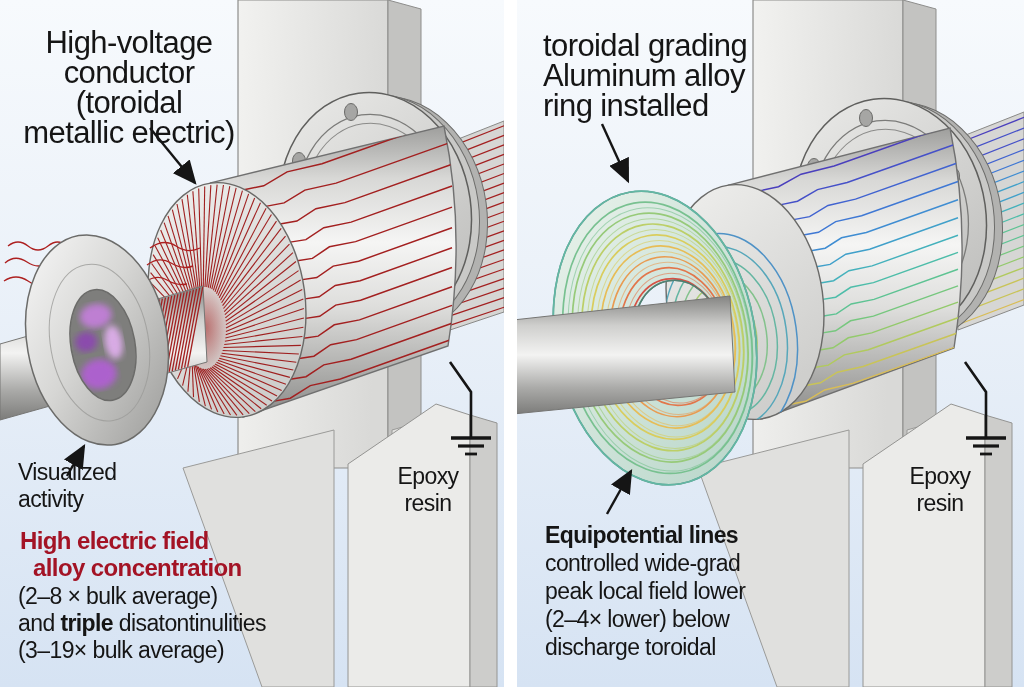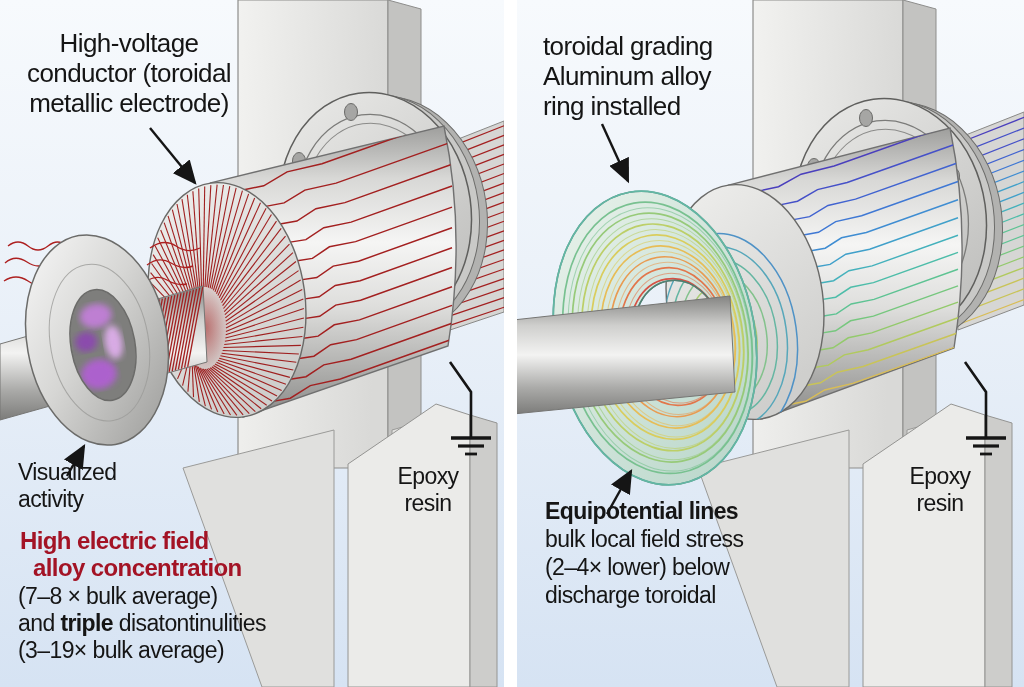--- a/index.html
+++ b/index.html
@@ -5,21 +5,21 @@
   html,body{margin:0;padding:0;}
   body{
     width:1024px;height:687px;position:relative;overflow:hidden;
     background:linear-gradient(180deg,#f7fafd 0%,#ecf2f9 38%,#d6e3f3 100%);
     font-family:"Liberation Sans", sans-serif;color:#151515;
   }
   #scene{position:absolute;left:0;top:0;}
   .divider{position:absolute;top:0;height:687px;background:#ffffff;}
   .lbl{position:absolute;letter-spacing:-0.6px;}
   .c{text-align:center;}
-  .t26{font-size:26px;line-height:30px;}
+  .t26{font-size:31px;line-height:30px;}
   .t24{font-size:23px;line-height:27px;}
   .t24b{font-size:23px;line-height:27px;font-weight:bold;}
   .red{color:#a31325;font-weight:bold;font-size:24px;line-height:27px;}
   .ind{padding-left:13px;}
   .b{font-weight:bold;}
 </style>
 </head>
 <body>
 
 <svg id="scene" width="1024" height="687" viewBox="0 0 1024 687">
@@ -396,53 +396,54 @@
     <path d="M602,124 L628,181" marker-end="url(#ah)"></path>
     <path d="M607,514 L631,471" marker-end="url(#ah)"></path>
   </g>
 </svg>
 
 <div class="divider" style="left:504px;width:13px;"></div>
 
 <div class="lbl t26 c" style="left:10px;top:28px;width:238px;">
   <div>High-voltage</div>
   <div>conductor (toroidal</div>
-  <div>metallic electrode)</div>
+  <div>metallic electric)</div>
 </div>
 
 <div class="lbl t26" style="left:543px;top:31px;width:230px;">
   <div>toroidal grading</div>
   <div>Aluminum alloy</div>
   <div>ring installed</div>
 </div>
 
 <div class="lbl t24" style="left:18px;top:459px;">
   <div>Visualized</div>
   <div>activity</div>
 </div>
 
 <div class="lbl red" style="left:20px;top:527px;">
   <div>High electric field</div>
   <div class="ind">alloy concentration</div>
 </div>
 
 <div class="lbl t24" style="left:18px;top:583px;">
-  <div>(7–8 × bulk average)</div>
+  <div>(2–8 × bulk average)</div>
   <div><span>and </span><span class="b">triple</span><span> disatontinulities</span></div>
   <div>(3–19× bulk average)</div>
 </div>
 
 <div class="lbl t24 c" style="left:368px;top:463px;width:120px;">
   <div>Epoxy</div>
   <div>resin</div>
 </div>
 
-<div class="lbl t24" style="left:545px;top:497px;line-height:28px;">
+<div class="lbl t24" style="left:545px;top:521px;line-height:28px;">
   <div class="t24b" style="line-height:28px;">Equipotential lines</div>
-  <div>bulk local field stress</div>
+  <div>controlled wide-grad</div>
+  <div>peak local field lower</div>
   <div>(2–4× lower) below</div>
   <div>discharge toroidal</div>
 </div>
 
 <div class="lbl t24 c" style="left:880px;top:463px;width:120px;">
   <div>Epoxy</div>
   <div>resin</div>
 </div>
 
 </body></html>

